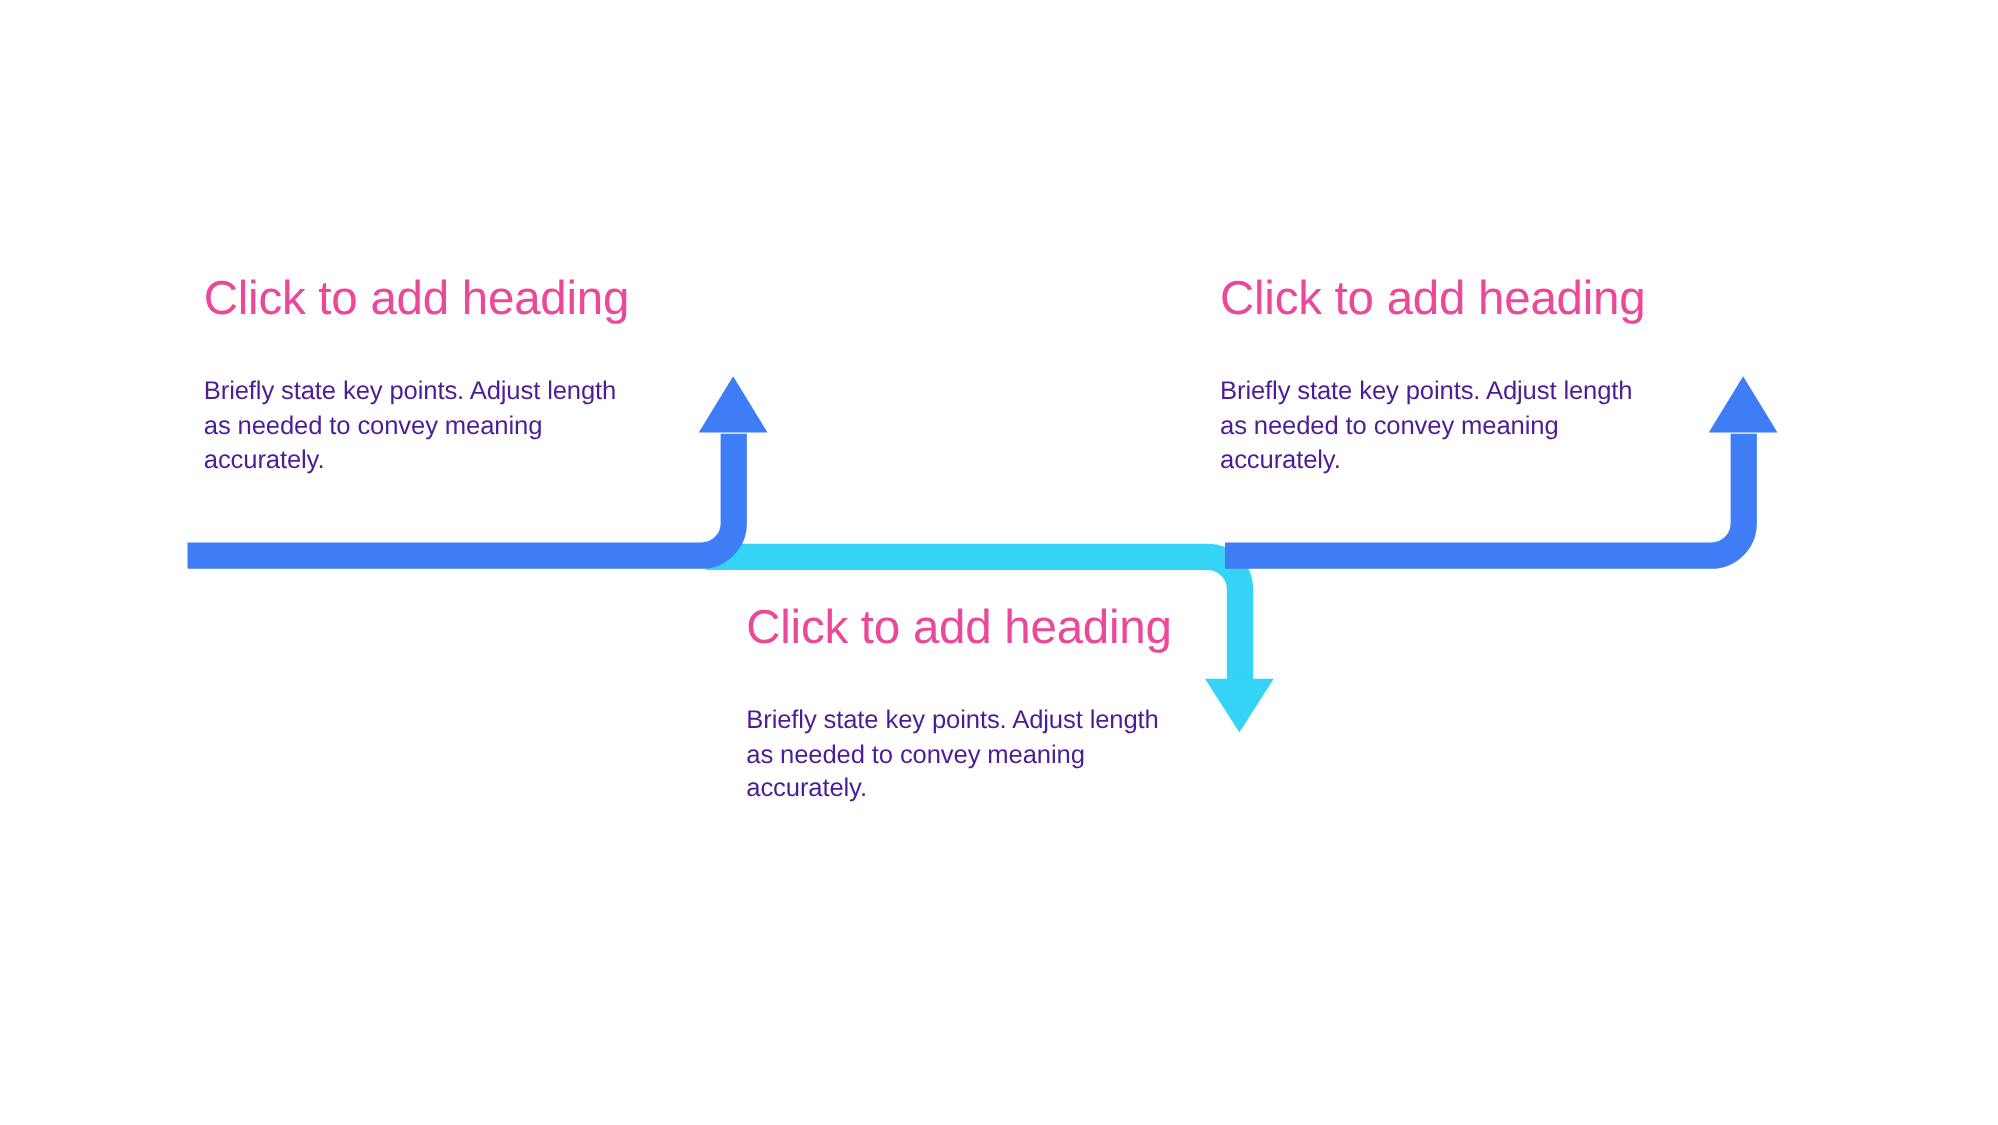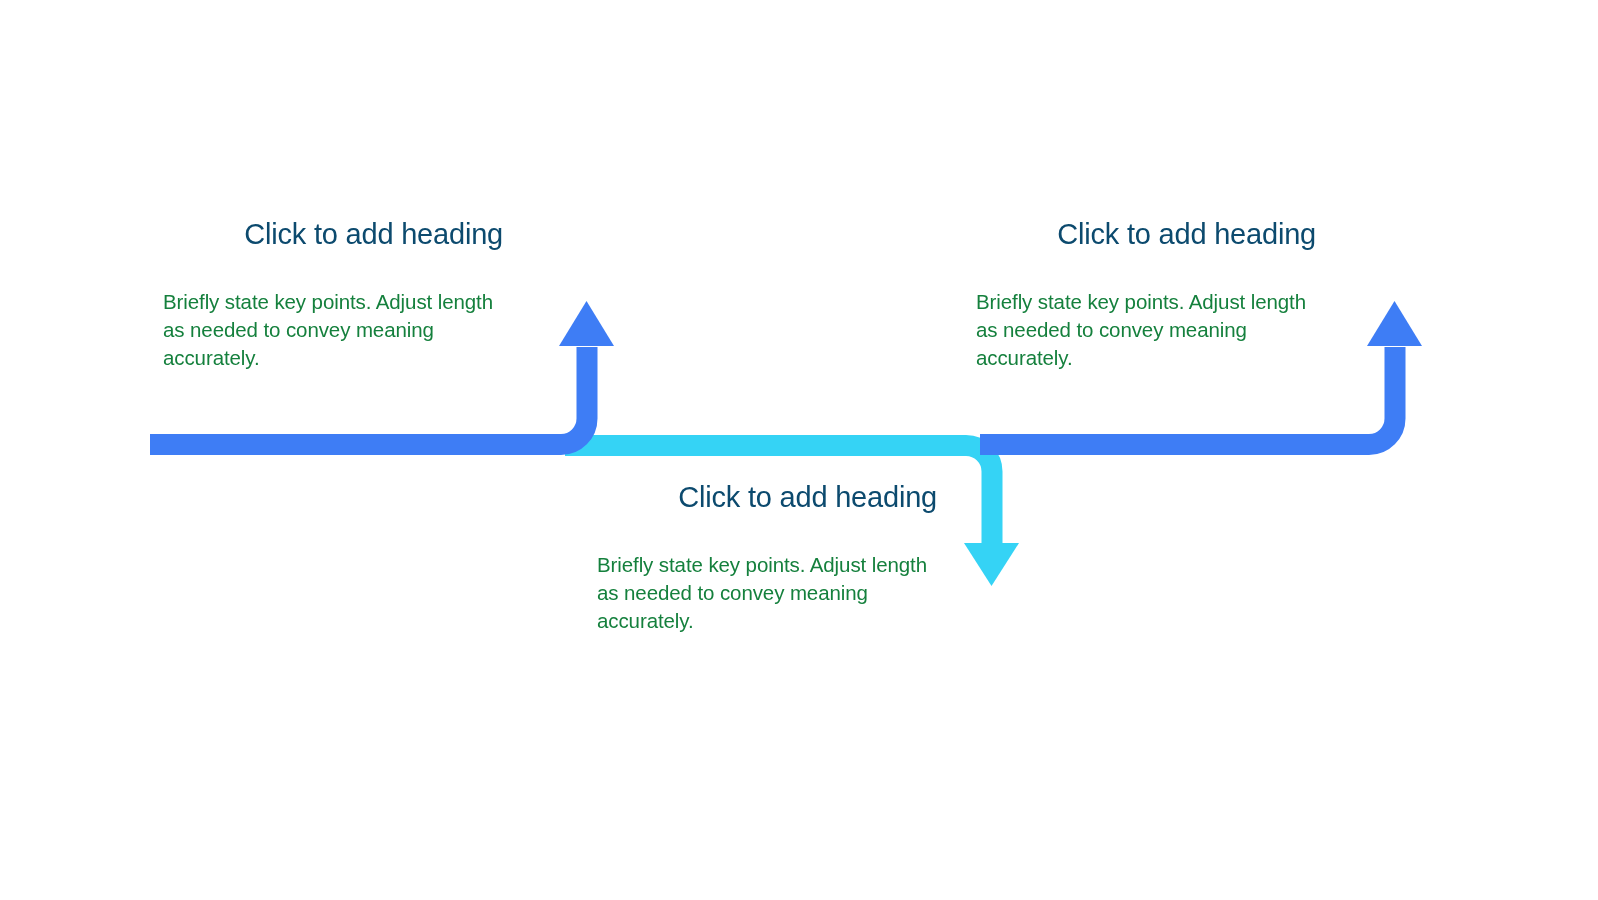--- a/index.html
+++ b/index.html
@@ -23,35 +23,34 @@
     width: 1598px;
     height: 900px;
   }
 
   .text-block {
     position: absolute;
   }
 
   .block-heading {
     font-family: "Liberation Sans", sans-serif;
-    font-size: 29px;
+    font-size: 38px;
     font-weight: 400;
     line-height: 1.15;
-    color: #0c4a6e;
+    color: #ec4899;
     white-space: nowrap;
     letter-spacing: -0.2px;
-    text-align: right;
   }
 
   .block-body {
     font-family: "Liberation Sans", sans-serif;
     font-size: 20.5px;
     font-weight: 400;
     line-height: 1.36;
-    color: #15803d;
+    color: #4c1d95;
     letter-spacing: -0.1px;
   }
 
   
   #stage-1-text { left: 163px; top: 218px; width: 340px; }
   #stage-1-text .block-body { margin-top: 37px; width: 330px; }
 
   
   #stage-2-text { left: 597px; top: 481px; width: 340px; }
   #stage-2-text .block-body { margin-top: 37px; width: 330px; }

